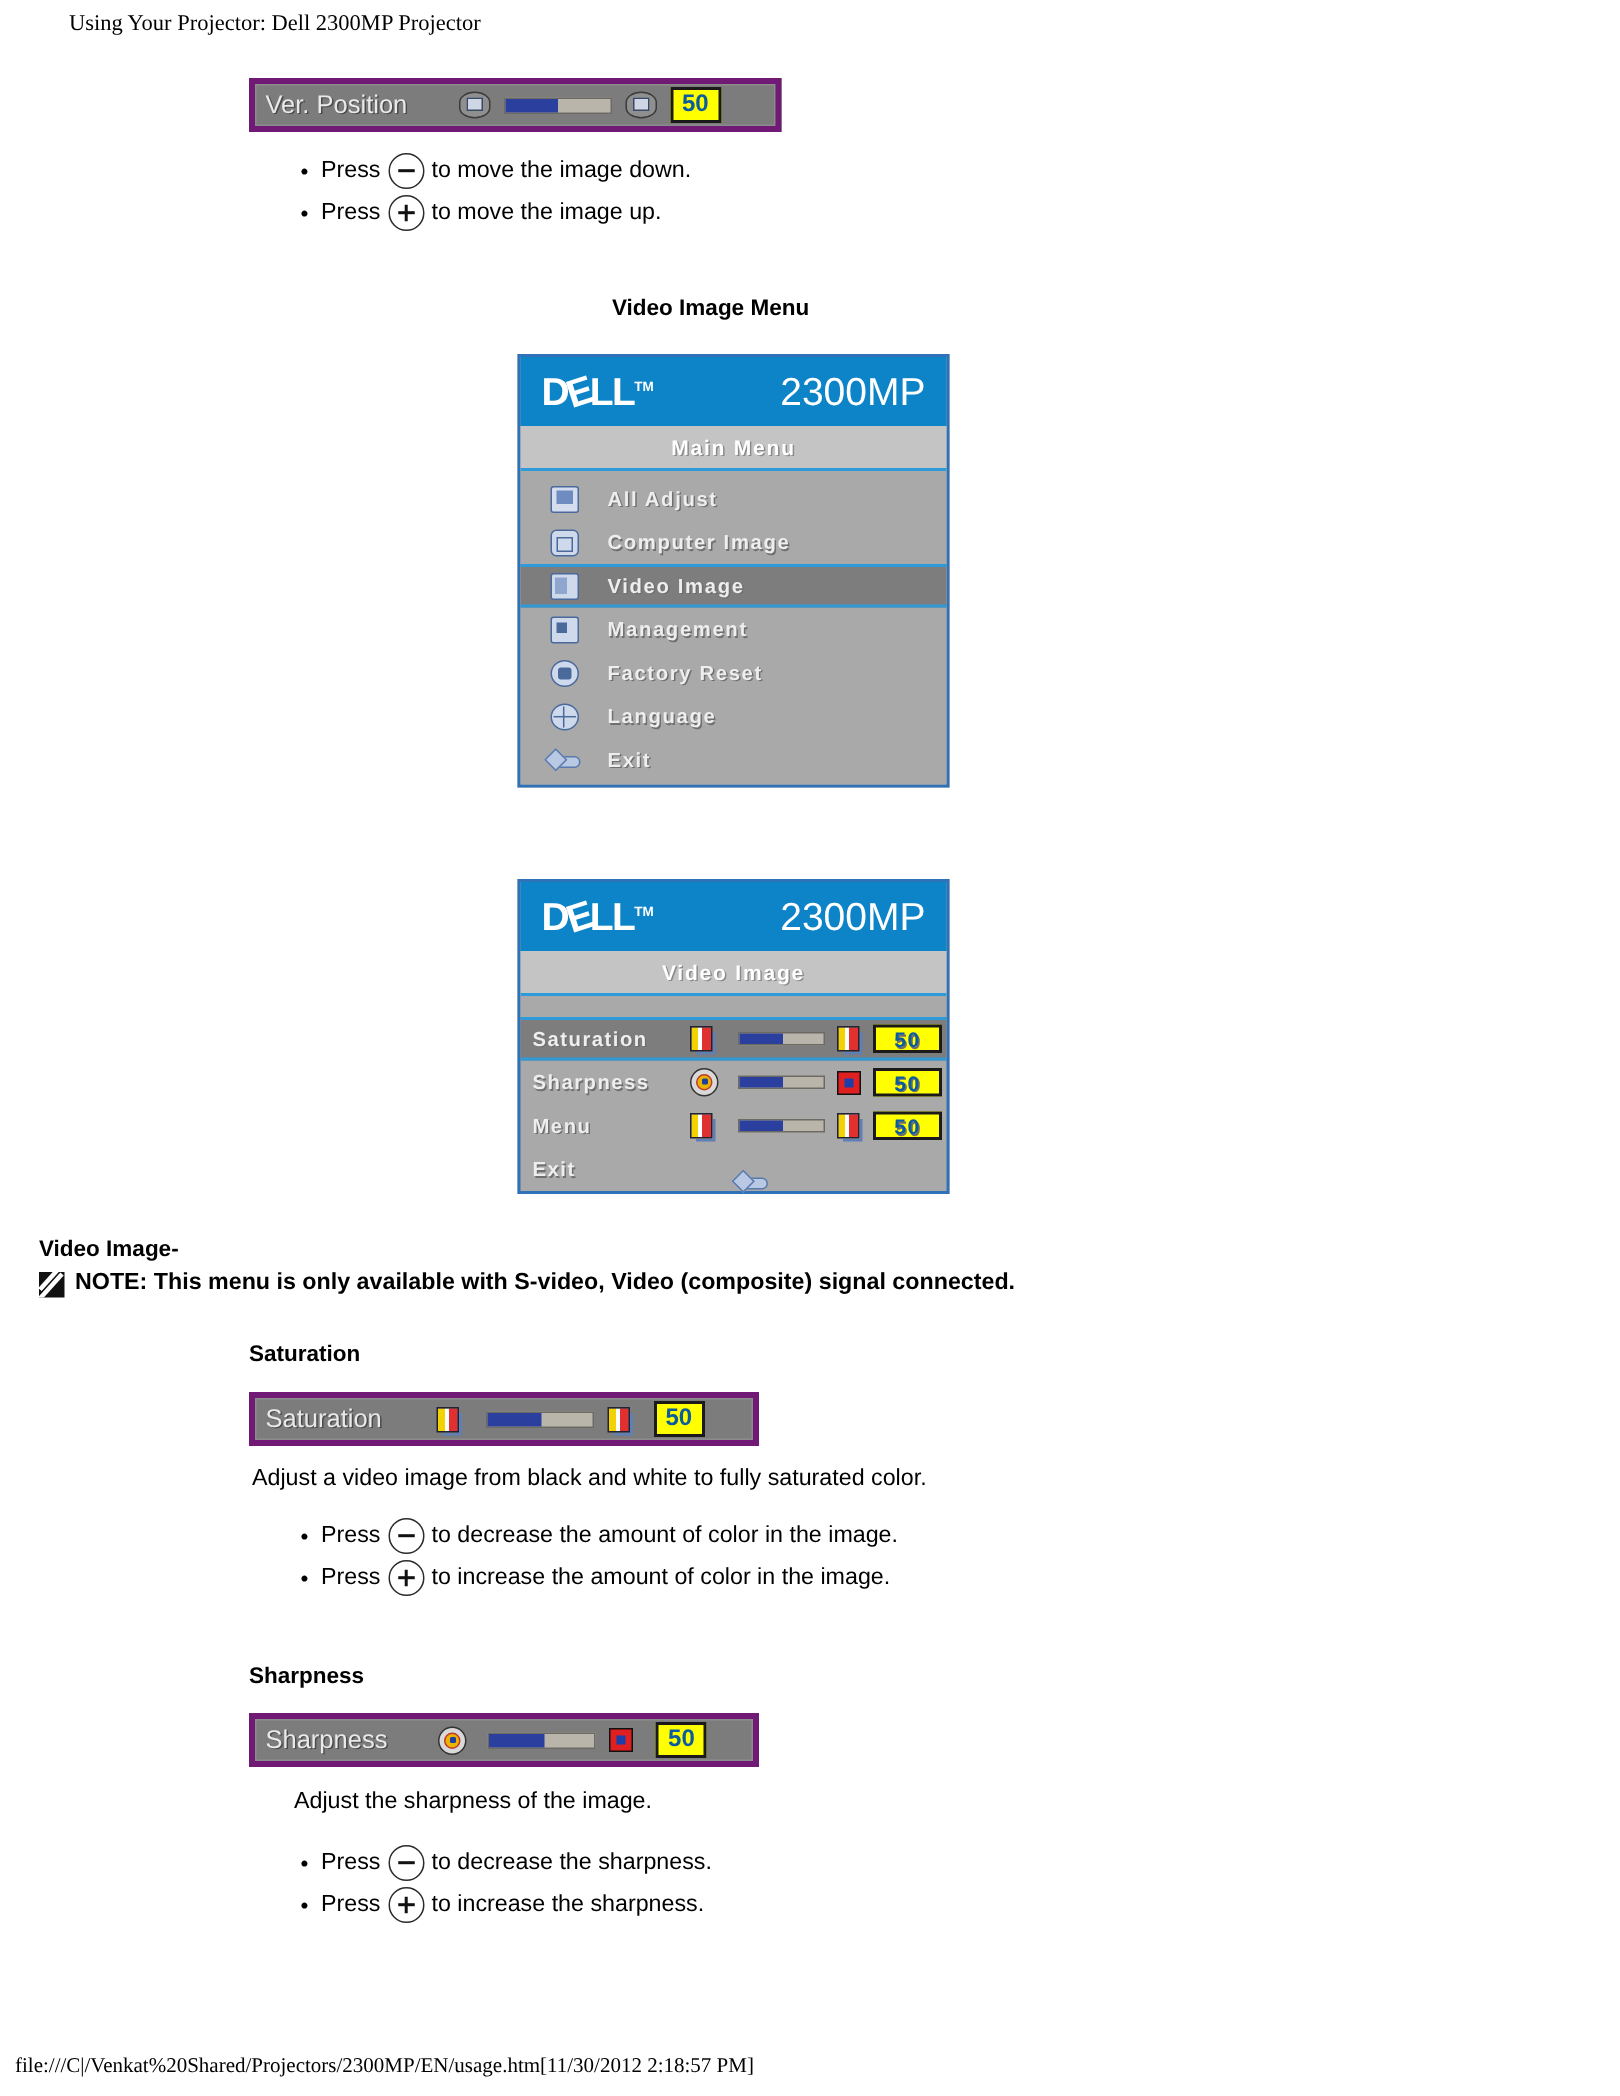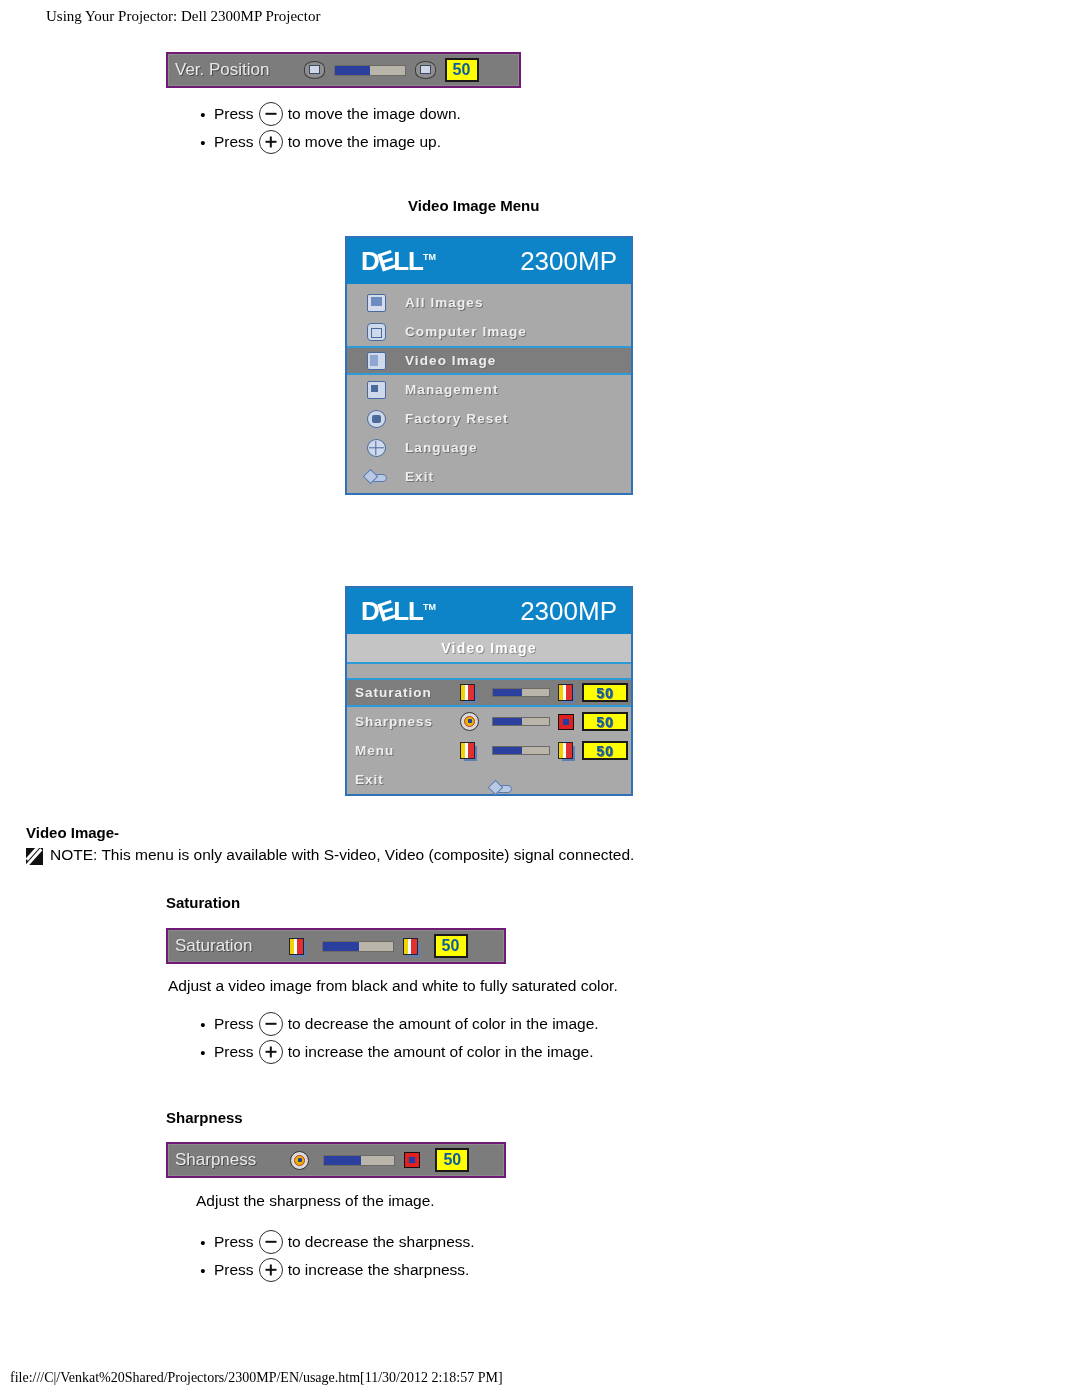--- a/index.html
+++ b/index.html
@@ -64,40 +64,40 @@
     content:""; position:absolute; left:50%; top:50%;
     transform:translate(-50%,-50%);
     width:2.4px; height:11px; background:#111;
   }
 
   
   .note-row {
     position:absolute;
     display:flex; align-items:flex-start;
     font-family:"Liberation Sans", sans-serif;
-    font-weight:normal; font-size:15.5px; color:#000; white-space:nowrap;
+    font-weight:bold; font-size:15.5px; color:#000; white-space:nowrap;
   }
   .note-icon {
     width:17px; height:17px; margin-right:7px; margin-top:2px;
     background:#111; flex:0 0 auto; position:relative; overflow:hidden;
   }
   .note-icon::before{
     content:""; position:absolute; left:-3px; top:2px;
     width:22px; height:3px; background:#fff; transform:rotate(-48deg);
   }
   .note-icon::after{
     content:""; position:absolute; left:-3px; top:8px;
     width:22px; height:3px; background:#fff; transform:rotate(-48deg);
   }
 
   
   .osd-bar {
     position:absolute;
     background:#7c7c7c;
-    border:2px solid #701a75;
+    border:4px solid #701a75;
     display:flex; align-items:center;
     padding:0 7px;
     box-shadow: inset 0 0 0 1px #8b8b8b;
   }
   .osd-bar .label {
     color:#e9e9e9;
     font-family:"Liberation Sans", sans-serif;
     font-size:17px;
     text-shadow:1px 1px 0 #4a4a4a;
     white-space:nowrap;
@@ -321,26 +321,27 @@
   </div>
 </div>
 
 <div class="section-head" style="left:408px; top:197px;">Video Image Menu</div>
 
 <div class="osd" style="left:345px; top:236px; width:288px;">
   <div class="osd-head">
     <span class="dell-logo">D<span class="dell-e">E</span>LL<sup>TM</sup></span>
     <span class="model">2300MP</span>
   </div>
+  <div class="osd-title">Main Menu</div>
   <div class="osd-body">
     <div class="osd-item">
       <span class="mi-icon">
           <span class="mi mi-screen"></span>
         </span>
-      <span>All Images</span>
+      <span>All Adjust</span>
     </div>
     <div class="osd-item">
       <span class="mi-icon">
           <span class="mi mi-computer"></span>
         </span>
       <span>Computer Image</span>
     </div>
     <div class="osd-item sel">
       <span class="mi-icon">
           <span class="mi mi-video"></span>

